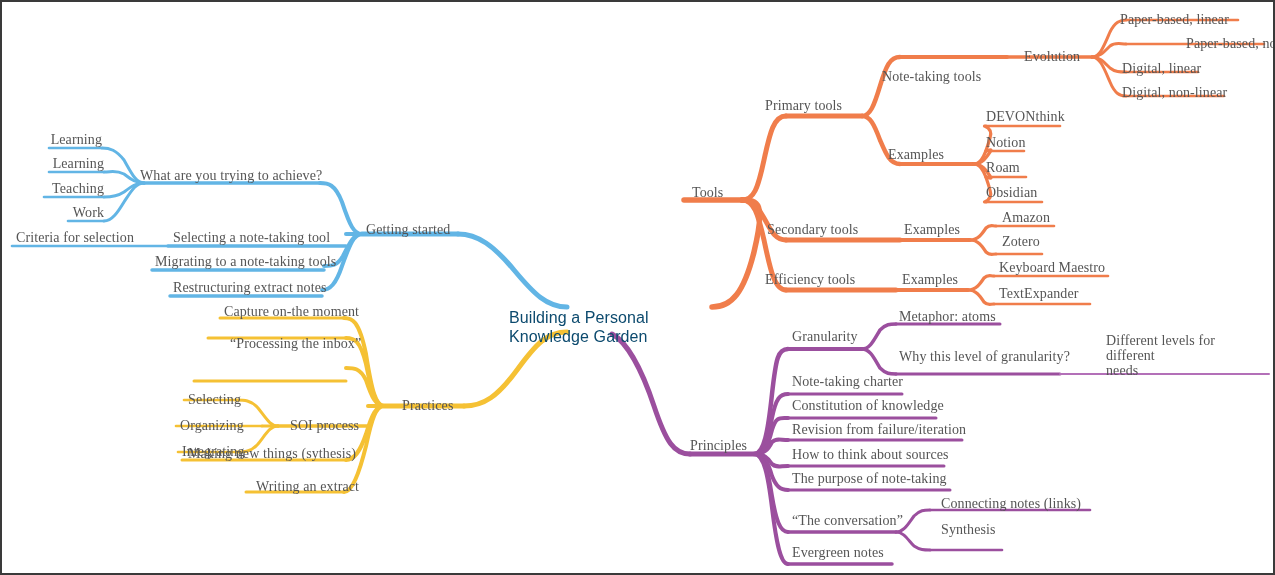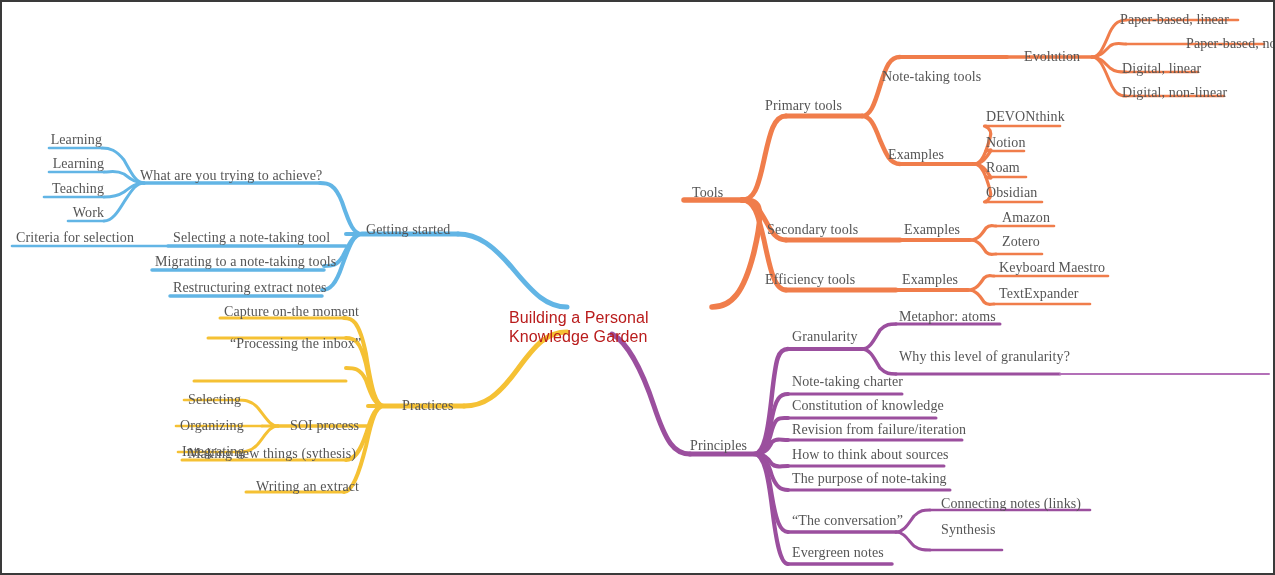--- a/index.html
+++ b/index.html
@@ -38,21 +38,21 @@
     letter-spacing: 0.1px;
     font-family: Liberation Serif, serif;
   }
   .node.wrap {
     white-space: normal;
   }
   .node.r { text-align: left; }
   .node.l { text-align: right; }
   .root {
     position: absolute;
-    color: #b91c1c;
+    color: #0c4a6e;
     font-size: 16px;
     line-height: 19px;
     white-space: nowrap;
     letter-spacing: 0.1px;
   }
 </style>
 </head>
 <body>
 
 <div id="canvas">
@@ -267,20 +267,24 @@
   <div class="node r" style="left:900px; top:270px;">Examples</div>
   <div class="node r" style="left:997px; top:258px;">Keyboard Maestro</div>
   <div class="node r" style="left:997px; top:284px;">TextExpander</div>
 
   <div class="node r" style="left:688px; top:436px;">Principles</div>
 
   <div class="node r" style="left:790px; top:327px;">Granularity</div>
   <div class="node r" style="left:897px; top:307px;">Metaphor: atoms</div>
   <div class="node r" style="left:897px; top:347px;">Why this level of granularity?</div>
 
+  <div class="node wrap" style="left:1104px; top:331px; width:160px;">
+    <span style="display: block;">Different levels for different</span>
+    <span style="display: block;">needs</span>
+  </div>
 
   <div class="node r" style="left:790px; top:372px;">Note-taking charter</div>
   <div class="node r" style="left:790px; top:396px;">Constitution of knowledge</div>
   <div class="node r" style="left:790px; top:420px;">Revision from failure/iteration</div>
   <div class="node r" style="left:790px; top:445px;">How to think about sources</div>
   <div class="node r" style="left:790px; top:469px;text-align:center;">The purpose of note-taking</div>
 
   <div class="node r" style="left:790px; top:511px;">“The conversation”</div>
   <div class="node r" style="left:939px; top:494px;">Connecting notes (links)</div>
   <div class="node r" style="left:939px; top:520px;text-align:right;">Synthesis</div>

